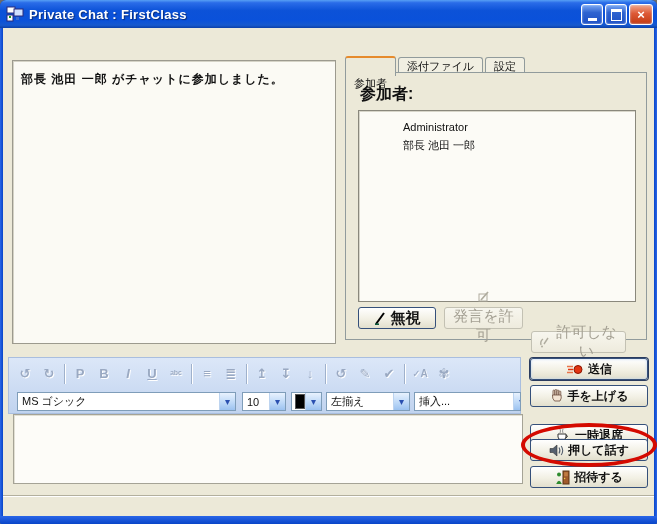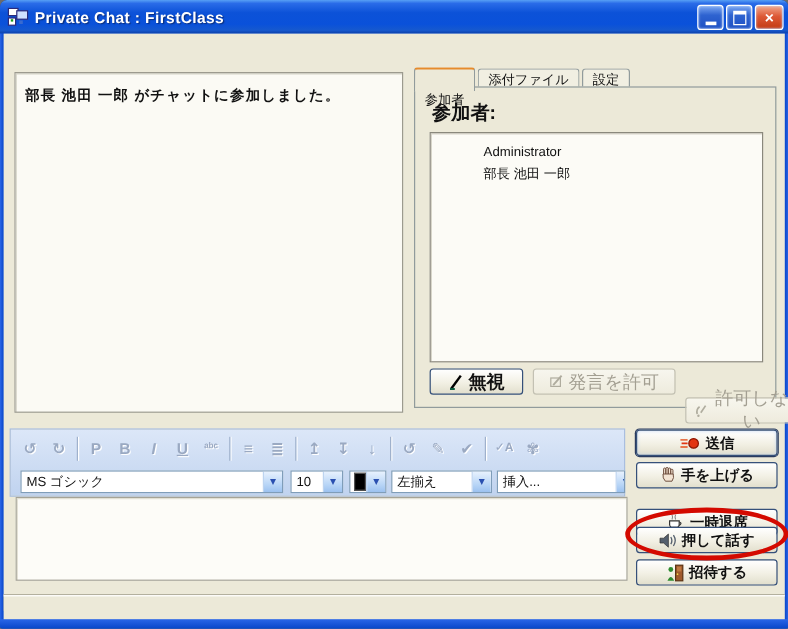--- a/index.html
+++ b/index.html
@@ -35,21 +35,21 @@
   .tabpanel{position:absolute;left:342px;top:44px;width:300px;height:266px;border:1px solid #919B9C;background:#ECE9D8;z-index:1;}
   .part-heading{position:absolute;left:14px;top:11px;font-size:16px;font-weight:bold;color:#111;}
   .listbox{position:absolute;left:12px;top:37px;width:278px;height:192px;background:#FCFBF6;
     border:1px solid #8a887c;box-shadow:inset 1px 1px 0 #d8d6ca;font-size:11px;color:#111;padding-top:7px;box-sizing:border-box;}
   .list-item{padding:1px 4px 1px 44px;line-height:16px;}
   .panel-btns{position:absolute;left:12px;top:234px;display:flex;gap:8px;}
   .xpbtn{height:22px;border:1px solid #35507A;border-radius:3px;background:linear-gradient(180deg,#FFFFFF,#F2F0E4 55%,#E2DFCD);
     display:flex;align-items:center;justify-content:center;font-size:15px;font-weight:bold;color:#111;gap:4px;box-sizing:border-box;}
   .xpbtn.disabled{border-color:#C3C1B3;color:#A39F92;font-weight:normal;background:linear-gradient(180deg,#F7F6EE,#EEEBDD);}
   .btn-ignore{width:78px;}
-  .btn-allow{width:119px;}
+  .btn-allow{width:79px;flex-direction:column;}
   .btn-deny{width:95px;margin-top:24px;}
   
   .fmtbar{position:absolute;left:5px;top:329px;width:513px;height:57px;
     background:linear-gradient(180deg,#DCE7F8,#C0D3EF);border:1px solid #A9BEDF;box-sizing:border-box;}
   .iconrow{position:absolute;left:4px;top:3px;height:26px;display:flex;align-items:center;}
   .fmt-icon{min-width:24px;text-align:center;font-size:13px;font-weight:bold;color:#9AA9C2;
     text-shadow:1px 1px 0 #ffffff;line-height:26px;}
   .fmt-icon.small{font-size:10px;}
   .fmt-icon.italic{font-style:italic;}
   .fmt-icon.underline{text-decoration:underline;}

